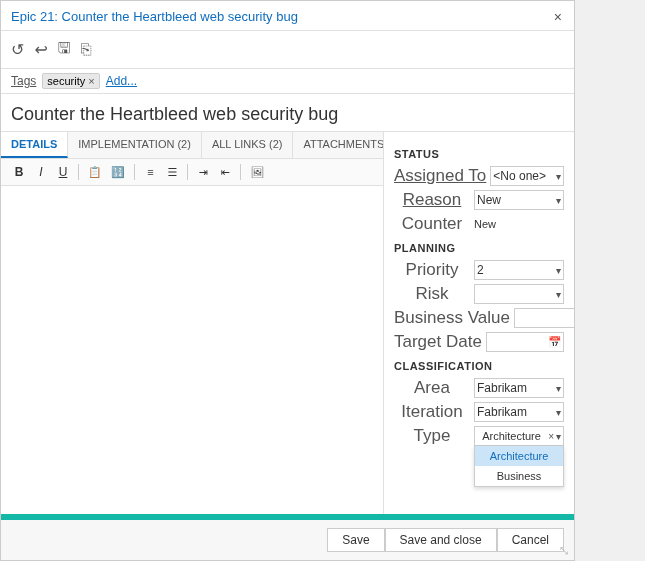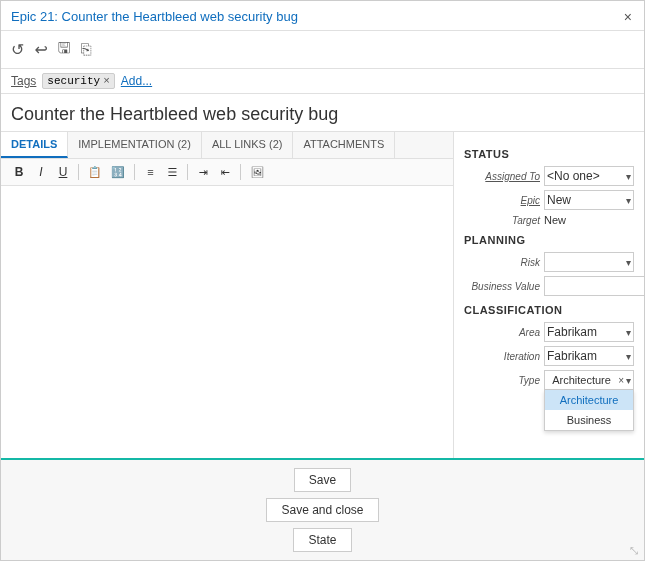--- a/index.html
+++ b/index.html
@@ -1,19 +1,19 @@
 <!DOCTYPE html>
 <html><head>
   <meta charset="utf-8">
   <style>
     * { box-sizing: border-box; margin: 0; padding: 0; }
     body { font-family: 'Segoe UI', Arial, sans-serif; font-size: 12px; background: #f0f0f0; width: 645px; height: 561px; overflow: hidden; }
 
     .dialog {
-      width: 645px;
+      width: 575px;
       height: 561px;
       background: #fff;
       border: 1px solid #ccc;
       display: flex;
       flex-direction: column;
       position: relative;
     }
 
     .title-bar {
       background: #fff;
@@ -74,21 +74,20 @@
 
     .tag-chip {
       background: #e8e8e8;
       border: 1px solid #ccc;
       border-radius: 2px;
       padding: 1px 4px;
       font-size: 11px;
       display: flex;
       align-items: center;
       gap: 3px;
-      font-family: Liberation Mono, monospace;
     }
 
     .tag-chip .remove {
       cursor: pointer;
       color: #555;
       font-size: 11px;
     }
 
     .add-tag {
       color: #106ebe;
@@ -197,25 +196,24 @@
 
     .field-row {
       display: flex;
       align-items: center;
       margin-bottom: 4px;
       gap: 4px;
     }
 
     .field-label {
       color: #555;
-      font-size: 10px;
+      font-size: 17px;
       min-width: 76px;
-      text-align: right;
+      text-align: center;
       flex-shrink: 0;
-      font-style: italic;
     }
 
     .field-label.underline {
       text-decoration: underline;
       cursor: pointer;
     }
 
     .field-value {
       flex: 1;
       font-size: 11px;
@@ -340,27 +338,25 @@
       cursor: pointer;
     }
 
     .dropdown-item.selected {
       background: #cce4f7;
       color: #106ebe;
     }
 
     .footer {
       padding: 8px 10px;
-      border-top: 2px solid #14b8a6;
+      border-top: 6px solid #14b8a6;
       display: flex;
       justify-content: flex-end;
       align-items: center;
-      gap: 6px;
       background: #f7f7f7;
-      flex-direction: column;
     }
 
     .footer-btn {
       padding: 4px 14px;
       font-size: 12px;
       cursor: pointer;
       border: 1px solid #ccc;
       background: #fff;
       color: #333;
     }
@@ -446,50 +442,65 @@
       <div class="field-row">
         <span class="field-label underline">Assigned To</span>
         <div class="select-wrapper">
           <select>
             <option value="">&lt;No one&gt;</option>
           </select>
         </div>
       </div>
 
       <div class="field-row">
-        <span class="field-label underline">Epic</span>
+        <span class="field-label underline">Reason</span>
         <div class="select-wrapper">
           <select>
             <option value="New">New</option>
           </select>
         </div>
       </div>
 
       <div class="field-row">
-        <span class="field-label">Target</span>
+        <span class="field-label">Counter</span>
         <span class="field-value">New</span>
       </div>
 
       <div class="section-header">PLANNING</div>
 
+      <div class="field-row">
+        <span class="field-label">Priority</span>
+        <div class="select-wrapper">
+          <select>
+            <option value="2">2</option>
+          </select>
+        </div>
+      </div>
 
       <div class="field-row">
         <span class="field-label">Risk</span>
         <div class="select-wrapper">
           <select>
             <option value=""></option>
           </select>
         </div>
       </div>
 
       <div class="field-row">
         <span class="field-label">Business Value</span>
         <input class="field-input" type="text" value="" style="">
       </div>
 
+      <div class="field-row">
+        <span class="field-label">Target Date</span>
+        <div class="date-input-wrapper">
+          <input type="text" value="" style="">
+          <span class="date-icon">📅</span>
+        </div>
+      </div>
 
       <div class="section-header">CLASSIFICATION</div>
 
       <div class="field-row">
         <span class="field-label">Area</span>
         <div class="select-wrapper">
           <select>
             <option value="Fabrikam">Fabrikam</option>
           </select>
         </div>
@@ -518,17 +529,17 @@
           </div>
         </div>
       </div>
 
     </div>
   </div>
 
   <div class="footer">
     <button class="footer-btn">Save</button>
     <button class="footer-btn">Save and close</button>
-    <button class="footer-btn">State</button>
+    <button class="footer-btn">Cancel</button>
   </div>
 
   <span class="resize-handle">⤡</span>
 </div>
 
 </body></html>

